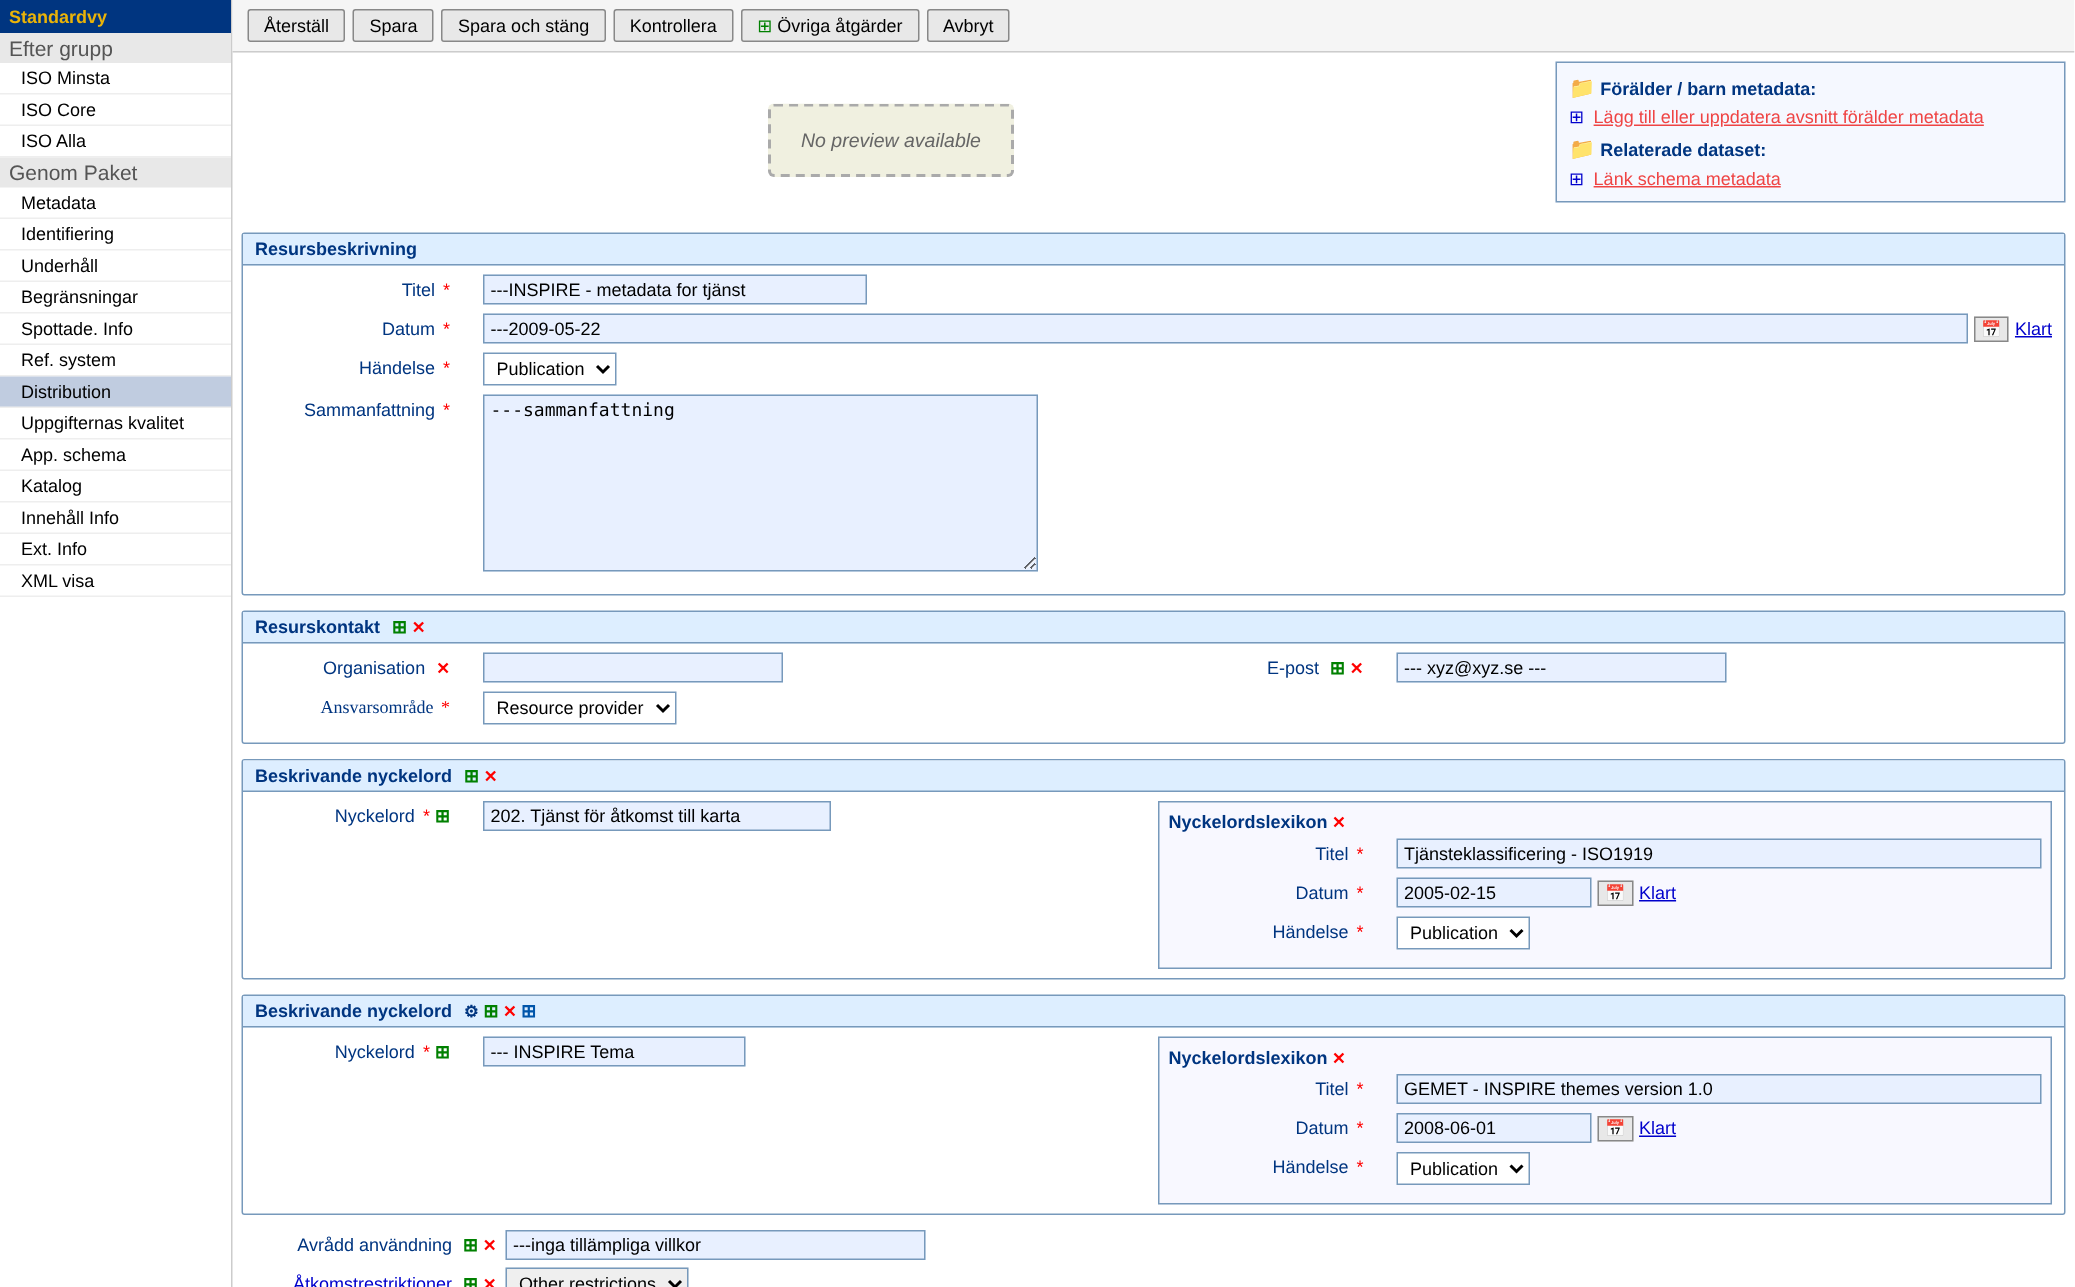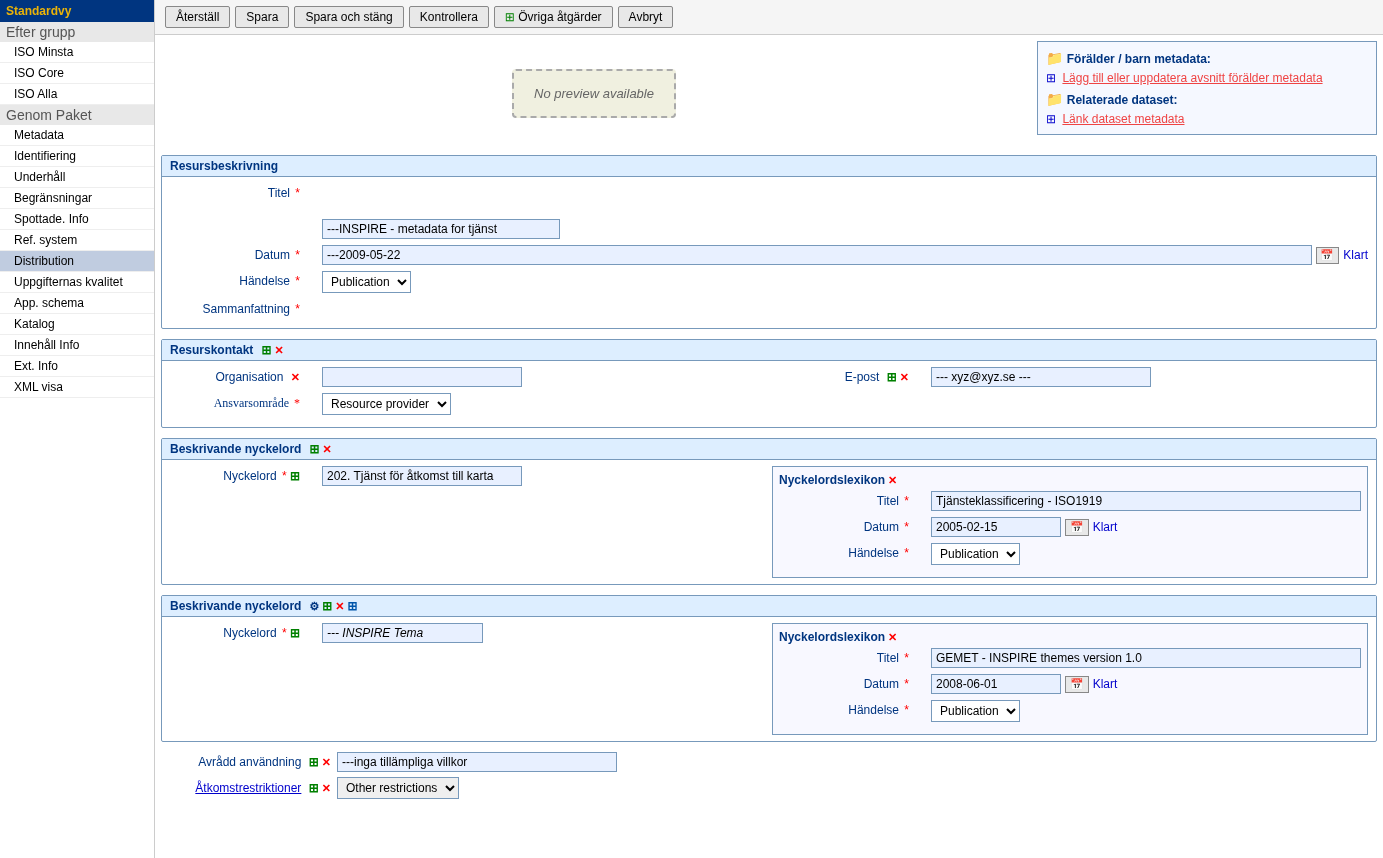--- a/index.html
+++ b/index.html
@@ -32,21 +32,21 @@
     .form-label .required { color: red; margin-left: 2px; }
     .form-input { flex: 1; }
     .form-input input[type=text] { width: 100%; padding: 2px 4px; border: 1px solid #7799bb; font-size: 12px; background: #e8f0ff; }
     .form-input textarea { width: 100%; padding: 2px 4px; border: 1px solid #7799bb; font-size: 12px; background: #e8f0ff; resize: vertical; }
     .form-input select { padding: 2px 4px; border: 1px solid #7799bb; font-size: 12px; background: #fff; }
     
     
     .date-row { display: flex; align-items: center; gap: 4px; }
     .date-row input { width: 180px; padding: 2px 4px; border: 1px solid #7799bb; font-size: 12px; background: #e8f0ff; }
     .cal-btn { padding: 1px 4px; border: 1px solid #888; background: #e8e8e8; cursor: pointer; font-size: 11px; }
-    .klart-link { color: #0000cc; cursor: pointer; font-size: 12px; }
+    .klart-link { color: #0000cc; text-decoration: underline; cursor: pointer; font-size: 12px; }
     
     
     .pub-select { padding: 2px 4px; border: 1px solid #7799bb; font-size: 12px; background: #fff; }
     
     
     .icon-plus { color: green; font-weight: bold; cursor: pointer; font-size: 12px; }
     .icon-x { color: red; font-weight: bold; cursor: pointer; font-size: 11px; }
     .icon-gear { cursor: pointer; font-size: 11px; }
     
     
@@ -126,40 +126,40 @@
                 <span class="expand-icon">⊞</span>
                 <a>Lägg till eller uppdatera avsnitt förälder metadata</a>
               </div>
               <div style="margin-top:6px;">
                 <div class="right-box-title">
                   <span style="font-size:14px;">📁</span>
                   <span>Relaterade dataset:</span>
                 </div>
                 <div>
                   <span class="expand-icon">⊞</span>
-                  <a>Länk dataset metadata</a>
+                  <a>Länk schema metadata</a>
                 </div>
               </div>
             </div>
           </div>
         </div>
 
         <div class="section">
           <div class="section-title">
             <span>Resursbeskrivning</span>
           </div>
           <div class="section-inner">
 
             <div class="form-row">
               <div class="form-label">
                 <span>Titel</span>
                 <span class="required">*</span>
               </div>
               <div class="form-input">
-                <input type="text" style="width: 238px; margin-top: 36px;" value="---INSPIRE - metadata for tjänst">
+                <input type="text" style="width: 256px;" value="---INSPIRE - metadata for tjänst">
               </div>
             </div>
 
             <div class="form-row">
               <div class="form-label">
                 <span>Datum</span>
                 <span class="required">*</span>
               </div>
               <div class="form-input">
                 <div class="date-row">
@@ -181,20 +181,23 @@
                   <option>Creation</option>
                   <option>Revision</option>
                 </select>
               </div>
             </div>
 
             <div class="form-row">
               <div class="form-label">
                 <span>Sammanfattning</span>
                 <span class="required">*</span>
+              </div>
+              <div class="form-input">
+                <textarea rows="8" style="width: 370px;">---sammanfattning</textarea>
               </div>
             </div>
           </div>
         </div>
 
         <div class="section">
           <div class="section-title">
             <span>Resurskontakt</span>
             <span class="inline-icons">
               <span class="icon-plus">⊞</span>
@@ -260,21 +263,21 @@
           <div class="section-inner">
             <div style="display:flex; gap:20px;">
               <div style="flex:1;">
                 <div class="form-row">
                   <div class="form-label" style="width:110px;">
                     <span>Nyckelord</span>
                     <span class="required">*</span>
                     <span class="icon-plus">⊞</span>
                   </div>
                   <div class="form-input">
-                    <input type="text" style="width: 200px;" value="202. Tjänst för åtkomst till karta">
+                    <input type="text" style="width: 232px;" value="202. Tjänst för åtkomst till karta">
                   </div>
                 </div>
               </div>
               <div style="flex:1; border:1px solid #7799bb; padding:6px; background:#f8f8ff;">
                 <div style="font-weight:bold; color:#003580; margin-bottom:4px; display:flex; align-items:center; gap:3px;">
                   <span>Nyckelordslexikon</span>
                   <span class="icon-x">✕</span>
                 </div>
                 <div class="form-row">
                   <div class="form-label" style="width:70px;">
@@ -323,21 +326,21 @@
           <div class="section-inner">
             <div style="display:flex; gap:20px;">
               <div style="flex:1;">
                 <div class="form-row">
                   <div class="form-label" style="width:110px;">
                     <span>Nyckelord</span>
                     <span class="required">*</span>
                     <span class="icon-plus">⊞</span>
                   </div>
                   <div class="form-input">
-                    <input type="text" style="width: 161px; font-style: italic;" value="--- INSPIRE Tema">
+                    <input type="text" style="width: 175px;" value="--- INSPIRE Tema">
                   </div>
                 </div>
               </div>
               <div style="flex:1; border:1px solid #7799bb; padding:6px; background:#f8f8ff;">
                 <div style="font-weight:bold; color:#003580; margin-bottom:4px; display:flex; align-items:center; gap:3px;">
                   <span>Nyckelordslexikon</span>
                   <span class="icon-x">✕</span>
                 </div>
                 <div class="form-row">
                   <div class="form-label" style="width:70px;">

